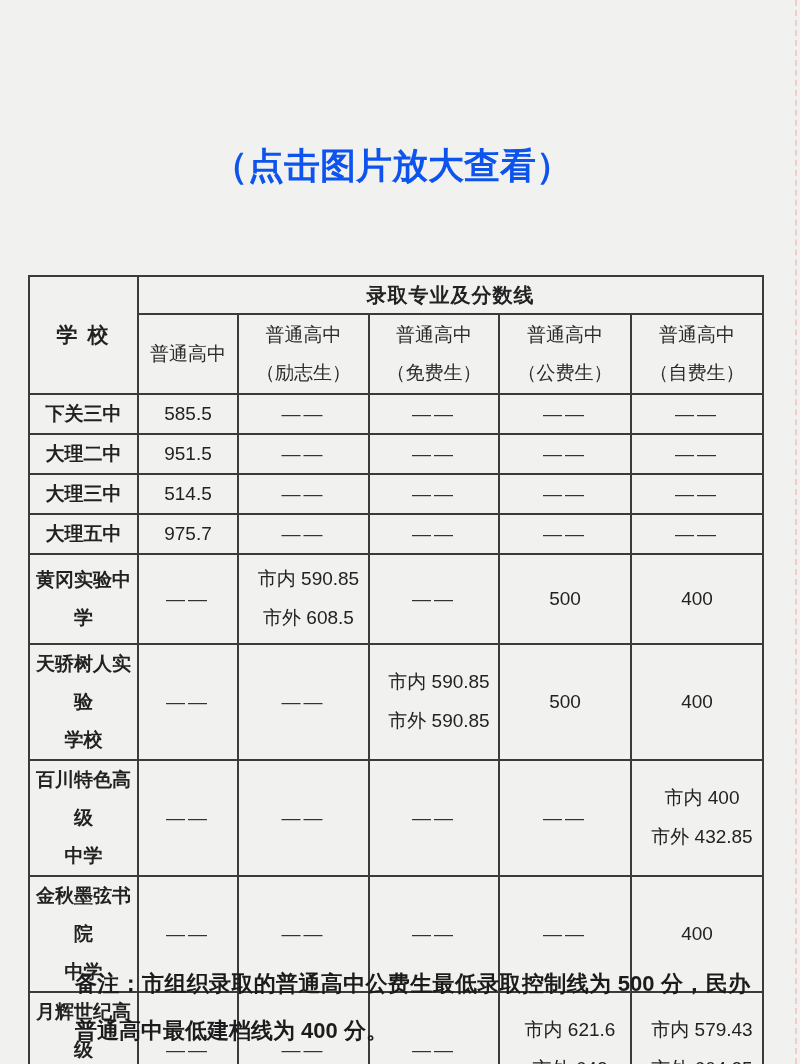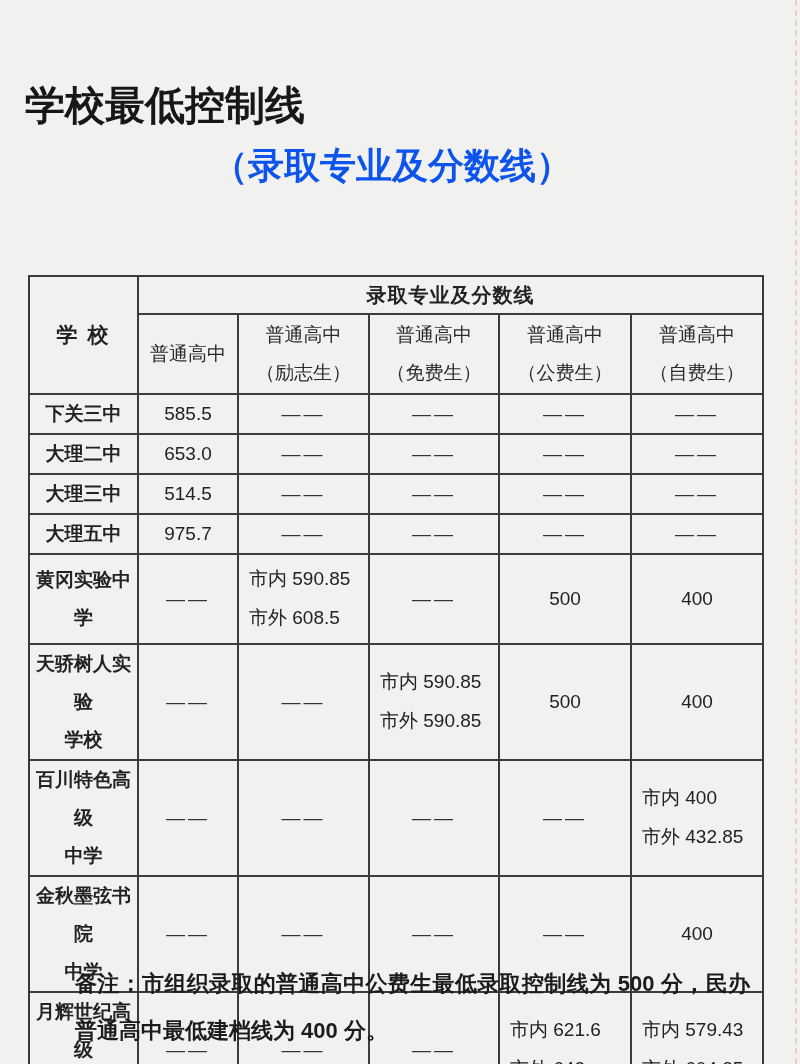--- a/index.html
+++ b/index.html
@@ -43,21 +43,21 @@
     padding: 0;
     color: #222;
     white-space: pre-line;
   }
   .corner { font-size: 21px; font-weight: bold; letter-spacing: 2px; margin-left: 8px; }
   .group  { font-size: 20px; font-weight: bold; letter-spacing: 1px; border-radius: 19px; }
   .colhead { font-size: 19px; line-height: 2.0; color: #2a2a2a; border-radius: 20px; }
   .school { font-size: 19px; font-weight: bold; line-height: 2.0; }
   .cell   { font-size: 19px; }
   .cell.two-line {
-    text-align: left;
+    text-align: center;
     padding-left: 10px;
     line-height: 2.05;
   }
   .cell.dash { letter-spacing: 3px; color: #333; }
 
   .h-g  { height: 38px; }
   .h-sub{ height: 80px; }
   .h-s  { height: 40px; }
   .h-s2 { height: 39px; }
   .h5 { height: 90px; }
@@ -80,22 +80,21 @@
     width: 0;
     border-left: 2px dashed #f3b9b9;
     opacity: 0.65;
   }
 </style>
 </head>
 <body>
 
 <div class="page">
 
-  <div class="title-l2">学校最低控制线</div>
-  <div class="subtitle">（录取专业及分数线）</div>
+  <div class="subtitle">（点击图片放大查看）</div>
 
   <div class="tablewrap">
     <table>
       <colgroup>
         <col style="width:109px">
           <col style="width:100px">
           <col style="width:131px">
         <col style="width:130px">
           <col style="width:132px">
           <col style="width:132px">
@@ -120,21 +119,21 @@
         <tr class="h-s">
           <td class="school">下关三中</td>
           <td class="cell">585.5</td>
           <td class="cell dash">——</td>
           <td class="cell dash">——</td>
           <td class="cell dash">——</td>
           <td class="cell dash">——</td>
         </tr>
         <tr class="h-s">
           <td class="school">大理二中</td>
-          <td class="cell">653.0</td>
+          <td class="cell">951.5</td>
           <td class="cell dash">——</td>
           <td class="cell dash">——</td>
           <td class="cell dash">——</td>
           <td class="cell dash">——</td>
         </tr>
         <tr class="h-s2">
           <td class="school">大理三中</td>
           <td class="cell">514.5</td>
           <td class="cell dash">——</td>
           <td class="cell dash">——</td>

